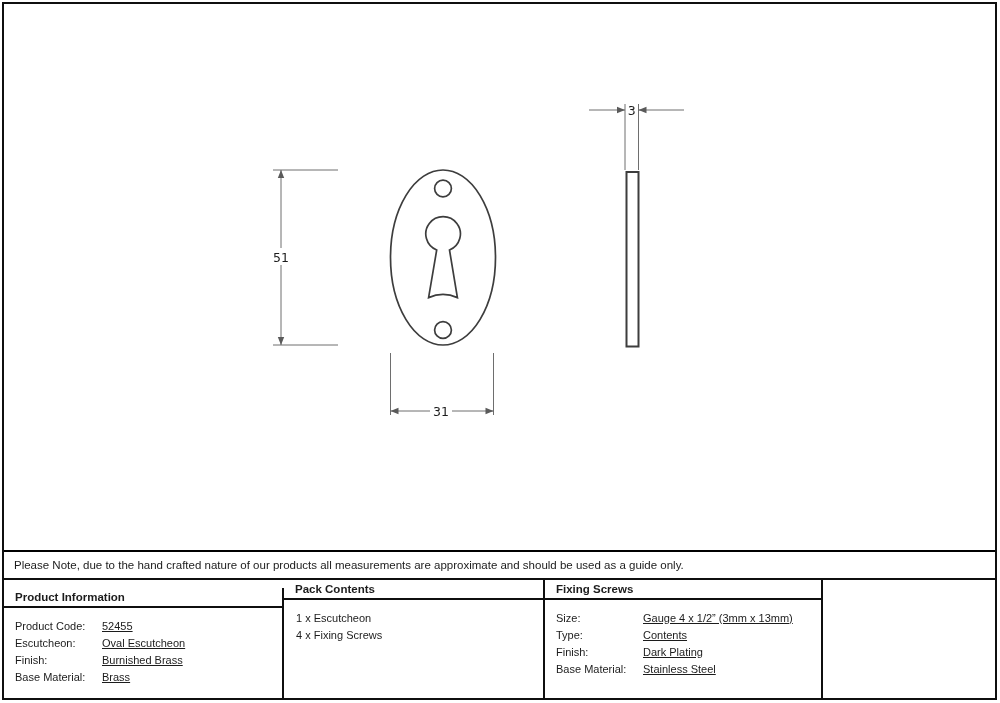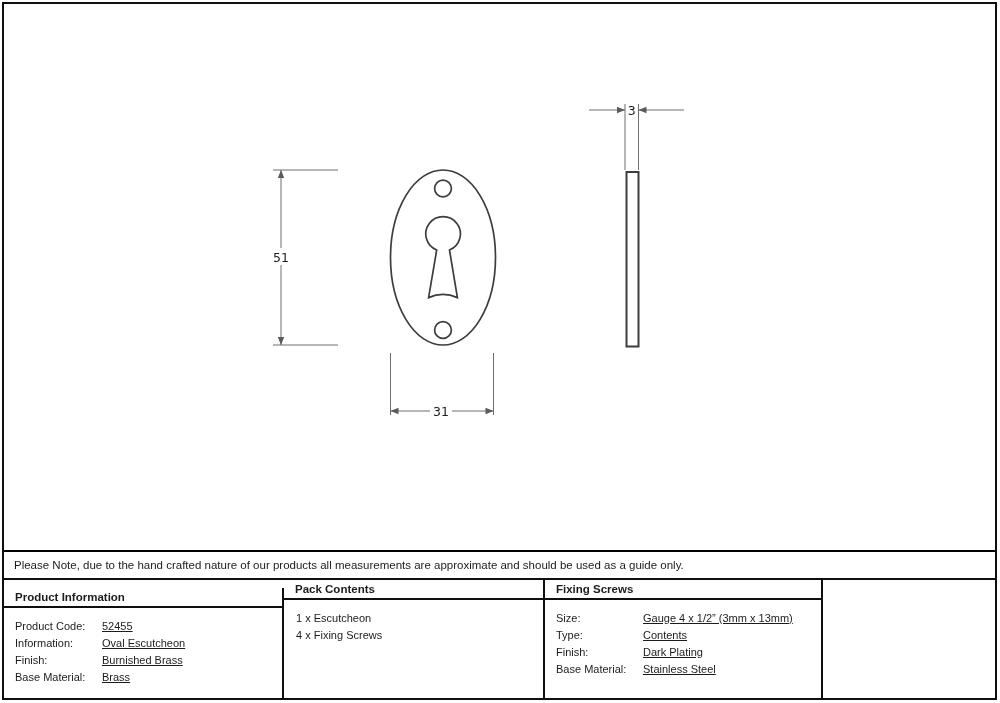--- a/index.html
+++ b/index.html
@@ -128,21 +128,21 @@
     <div class="info-table">
 
       <div class="col col-product">
         <div class="col-header">Product Information</div>
         <div class="col-body">
           <div class="kv-row">
             <span class="kv-label">Product Code:</span>
             <span class="kv-value">52455</span>
           </div>
           <div class="kv-row">
-            <span class="kv-label">Information:</span>
+            <span class="kv-label">Escutcheon:</span>
             <span class="kv-value">Oval Escutcheon</span>
           </div>
           <div class="kv-row">
             <span class="kv-label">Finish:</span>
             <span class="kv-value">Burnished Brass</span>
           </div>
           <div class="kv-row">
             <span class="kv-label">Base Material:</span>
             <span class="kv-value">Brass</span>
           </div>

